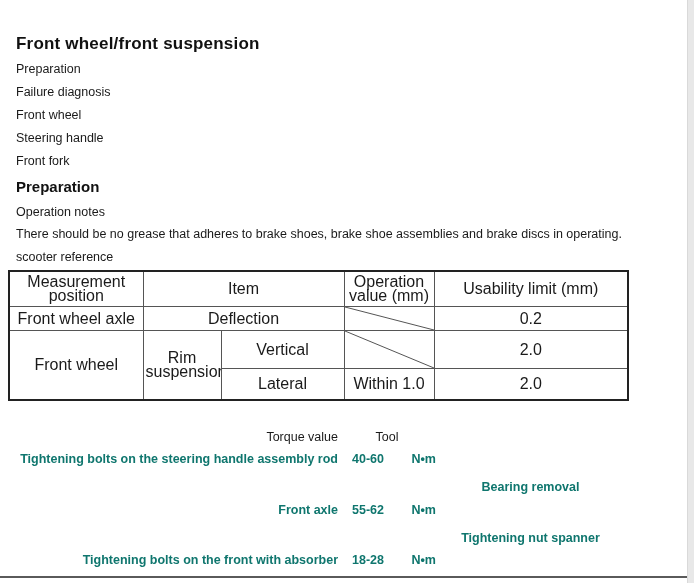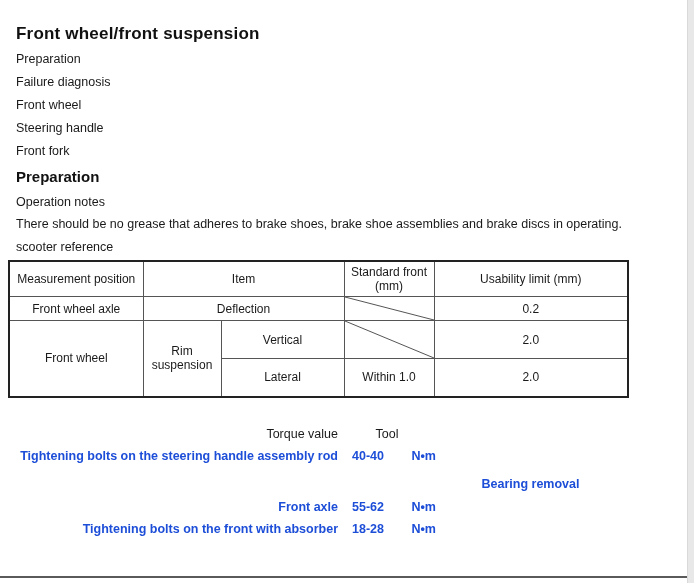--- a/index.html
+++ b/index.html
@@ -2,49 +2,49 @@
 <html><head>
 <meta charset="utf-8">
 <style>
   html,body { margin:0; padding:0; background:#fff; }
   .page {
     position:relative; width:694px; height:583px; background:#ffffff;
     font-family:"Liberation Sans", sans-serif; color:#1a1a1a; overflow:hidden;
   }
   .content { position:absolute; left:16px; top:20px; width:609px; }
 
-  .doc-title { font-size:17px; font-weight:bold; line-height:19px; margin:4px 0 10px 0; letter-spacing:0.2px; color:#111; }
+  .doc-title { font-size:17px; font-weight:bold; line-height:19px; margin:14px 0 10px 0; letter-spacing:0.2px; color:#111; }
   .toc-item  { font-size:12.5px; line-height:13px; margin:0 0 10px 0; }
   .sec-head  { font-size:15px; font-weight:bold; line-height:17px; margin:6px 0 0 0; color:#111; }
   .sub-head  { font-size:12.5px; line-height:13px; margin:11px 0 0 0; }
   .para      { font-size:12.5px; line-height:15.5px; margin:8px 0 0 0; text-align:justify; }
   .para.first{ margin-top:7px; }
   .tbl-label { font-size:12.5px; line-height:13px; margin:8px 0 5px 0; }
 
   table.spec {
     border-collapse:collapse; table-layout:fixed; width:619px;
-    margin:6px 0 0 -8px; font-size:12px; border:2px solid #222;
+    margin:6px 0 0 -8px; font-size:16px; border:2px solid #222;
   }
   table.spec td, table.spec th {
     border:1px solid #555; padding:0 2px; text-align:center;
     font-weight:normal; line-height:14px; vertical-align:middle;
     overflow:hidden;
   }
   table.spec tr.hdr    { height:36px; }
   table.spec tr.r1     { height:24px; }
   table.spec tr.r2     { height:38px; }
-  table.spec tr.r3     { height:38px; }
+  table.spec tr.r3     { height:31px; }
   td.diag { position:relative; padding:0; }
   td.diag svg { position:absolute; left:0; top:0; width:100%; height:100%; display:block; }
   td.vtop { vertical-align:top; padding-top:5px; }
   td.vbot { vertical-align:bottom; padding-bottom:6px; }
 
   .torque { margin-top:30px; font-size:12.5px; line-height:13.5px; }
   .t-row  { display:grid; grid-template-columns:322px 60px 38px 1fr; align-items:start; margin-bottom:9px; }
-  .t-row.bold { font-weight:bold; color:#1d4ed8; }
+  .t-row.bold { font-weight:bold; color:#0f766e; }
   .t-desc { text-align:right; }
   .t-val  { text-align:center; }
   .t-unit { text-align:right; }
   .t-tool { text-align:center;margin-top:28px; }
   .t-head .t-tool-head { grid-column:2 / span 2; text-align:center; }
   .t-row.last { margin-bottom:0; }
 
   .bottom-rule { position:absolute; left:0; right:7px; top:576px; height:2px; background:#5a5a5a; }
   .scroll-strip { position:absolute; right:0; top:0; width:7px; height:583px; background:#e8e8e8; border-left:1px solid #d9d9d9; box-sizing:border-box; }
 </style>
@@ -74,21 +74,21 @@
         <col style="width:134px">
           <col style="width:78px">
           <col style="width:123px">
           <col style="width:90px">
           <col style="width:194px">
       </colgroup>
       <tbody>
           <tr class="hdr">
         <th>Measurement position</th>
         <th colspan="2">Item</th>
-        <th>Standard front (mm)</th>
+        <th>Operation value (mm)</th>
         <th>Usability limit (mm)</th>
       </tr>
       <tr class="r1">
         <td>Front wheel axle</td>
         <td colspan="2">Deflection</td>
         <td class="diag">
           <svg viewBox="0 0 100 100" preserveAspectRatio="none">
             <line x1="0" y1="0" x2="100" y2="100" stroke="#555" stroke-width="1" vector-effect="non-scaling-stroke"></line>
           </svg>
         </td>
@@ -113,28 +113,29 @@
     </tbody>
       </table>
 
     <div class="torque">
       <div class="t-row t-head">
         <div class="t-desc">Torque value</div>
         <div class="t-tool-head">Tool</div>
       </div>
       <div class="t-row bold">
         <div class="t-desc">Tightening bolts on the steering handle assembly rod</div>
-        <div class="t-val">40-40</div>
+        <div class="t-val">40-60</div>
         <div class="t-unit">N•m</div>
         <div class="t-tool">Bearing removal</div>
       </div>
       <div class="t-row bold">
         <div class="t-desc">Front axle</div>
         <div class="t-val">55-62</div>
         <div class="t-unit">N•m</div>
+        <div class="t-tool">Tightening nut spanner</div>
       </div>
       <div class="t-row bold last">
         <div class="t-desc">Tightening bolts on the front with absorber</div>
         <div class="t-val">18-28</div>
         <div class="t-unit">N•m</div>
         <div class="t-tool"></div>
       </div>
     </div>
 
   </div>

